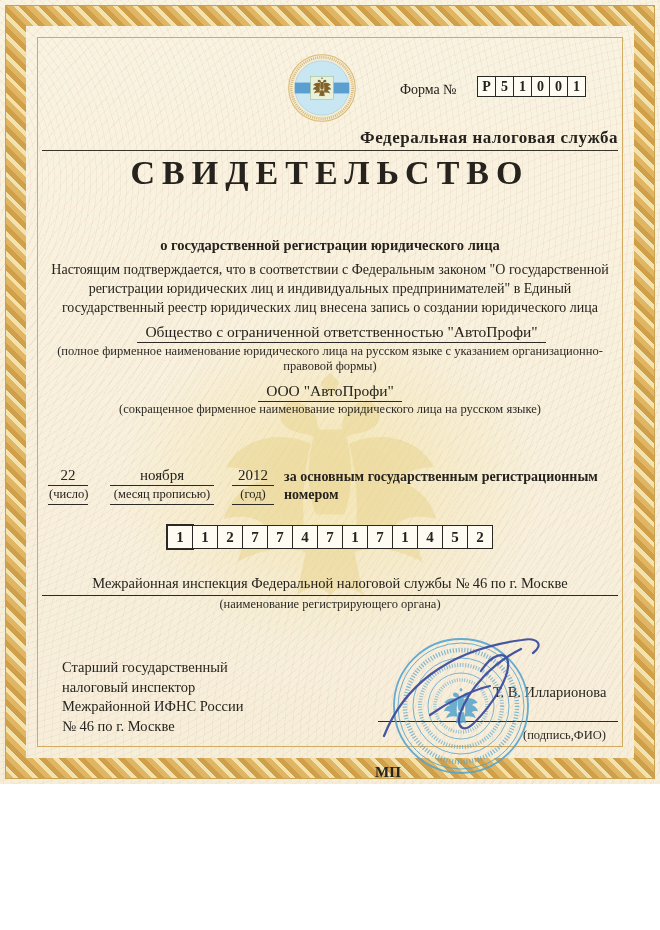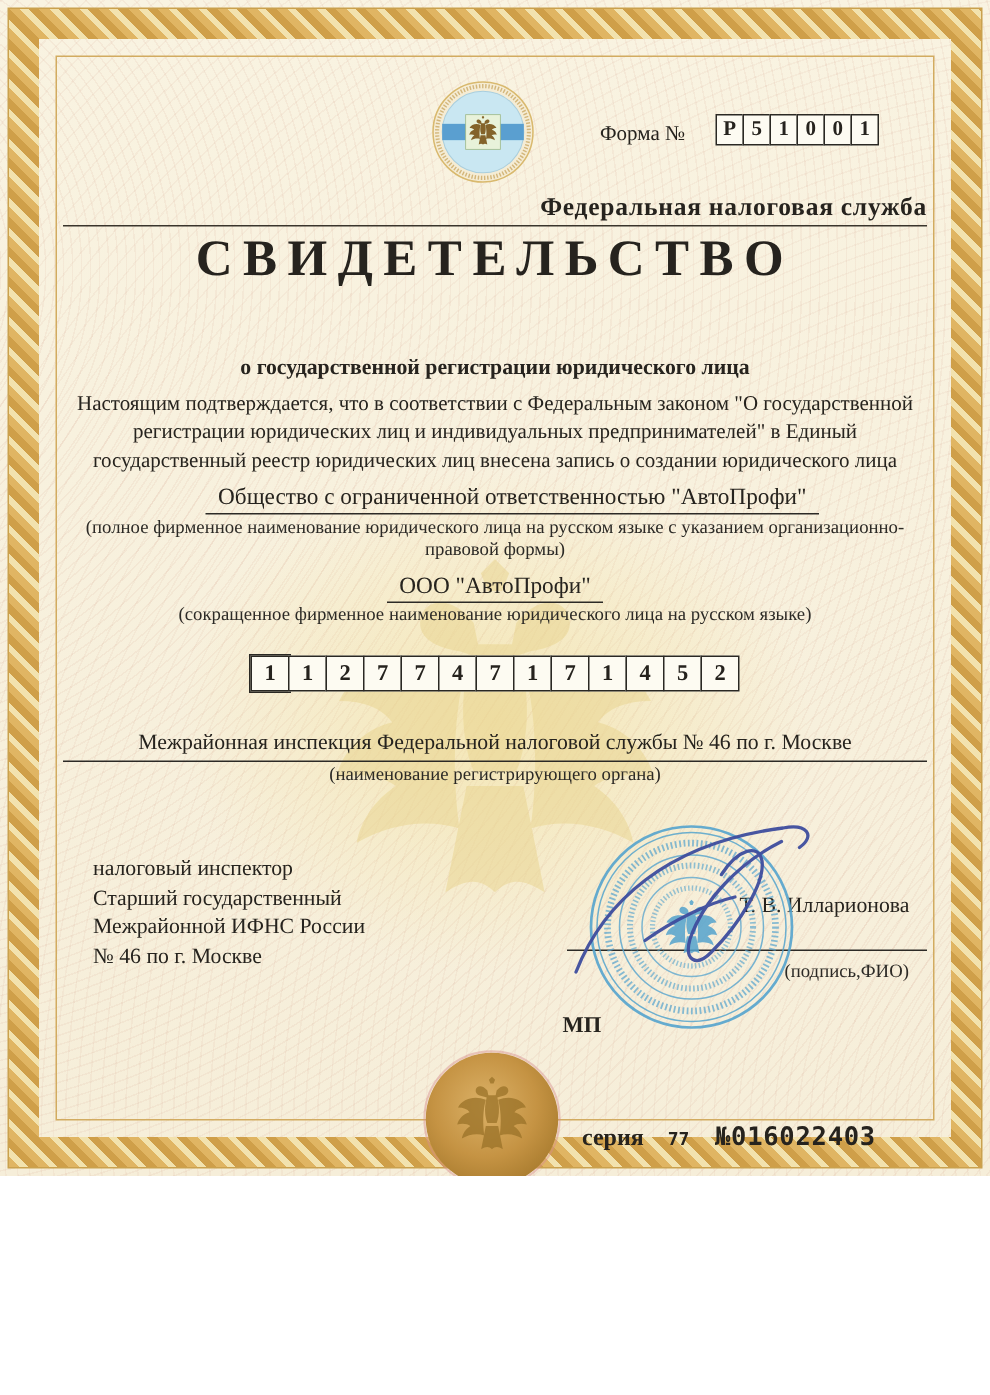--- a/index.html
+++ b/index.html
@@ -138,32 +138,47 @@
 
     <p class="statement">Настоящим подтверждается, что в соответствии с Федеральным законом "О государственной регистрации юридических лиц и индивидуальных предпринимателей" в Единый государственный реестр юридических лиц внесена запись о создании юридического лица</p>
 
     <div class="name-block">
       <span class="uline full-name">Общество с ограниченной ответственностью "АвтоПрофи"</span>
       <div class="caption cap-wide">(полное фирменное наименование юридического лица на русском языке с указанием организационно-правовой формы)</div>
       <span class="uline short-name">ООО "АвтоПрофи"</span>
       <div class="caption">(сокращенное фирменное наименование юридического лица  на русском языке)</div>
     </div>
 
+    <div class="date-row">
+      <div class="date-field f-day">
+        <div class="date-value">22</div>
+        <div class="date-caption">(число)</div>
+      </div>
+      <div class="date-field f-month">
+        <div class="date-value">ноября</div>
+        <div class="date-caption">(месяц прописью)</div>
+      </div>
+      <div class="date-field f-year">
+        <div class="date-value">2012</div>
+        <div class="date-caption">(год)</div>
+      </div>
+      <div class="ogrn-label">за основным государственным регистрационным номером</div>
+    </div>
 
     <div class="ogrn-row"><span class="ogrn-cell">1</span><span class="ogrn-cell">1</span><span class="ogrn-cell">2</span><span class="ogrn-cell">7</span><span class="ogrn-cell">7</span><span class="ogrn-cell">4</span><span class="ogrn-cell">7</span><span class="ogrn-cell">1</span><span class="ogrn-cell">7</span><span class="ogrn-cell">1</span><span class="ogrn-cell">4</span><span class="ogrn-cell">5</span><span class="ogrn-cell">2</span></div>
 
     <div class="authority">
       <div class="authority-name">Межрайонная инспекция Федеральной налоговой службы № 46 по г. Москве</div>
       <div class="caption authority-caption">(наименование регистрирующего органа)</div>
     </div>
 
     <div class="sig-area">
       <div class="officials">
+        <div>Старший государственный</div>
         <div>налоговый инспектор</div>
-        <div>Старший государственный</div>
         <div>Межрайонной ИФНС России</div>
         <div>№ 46 по г. Москве</div>
       </div>
       <div class="sig-line"></div>
       <div class="signer-name">Т. В. Илларионова</div>
       <div class="caption sig-caption">(подпись,ФИО)</div>
       <div class="mp">МП</div>
 
       <svg class="stamp-svg" viewBox="0 0 230 170">
         <g stroke="#54a3cd" fill="none">

